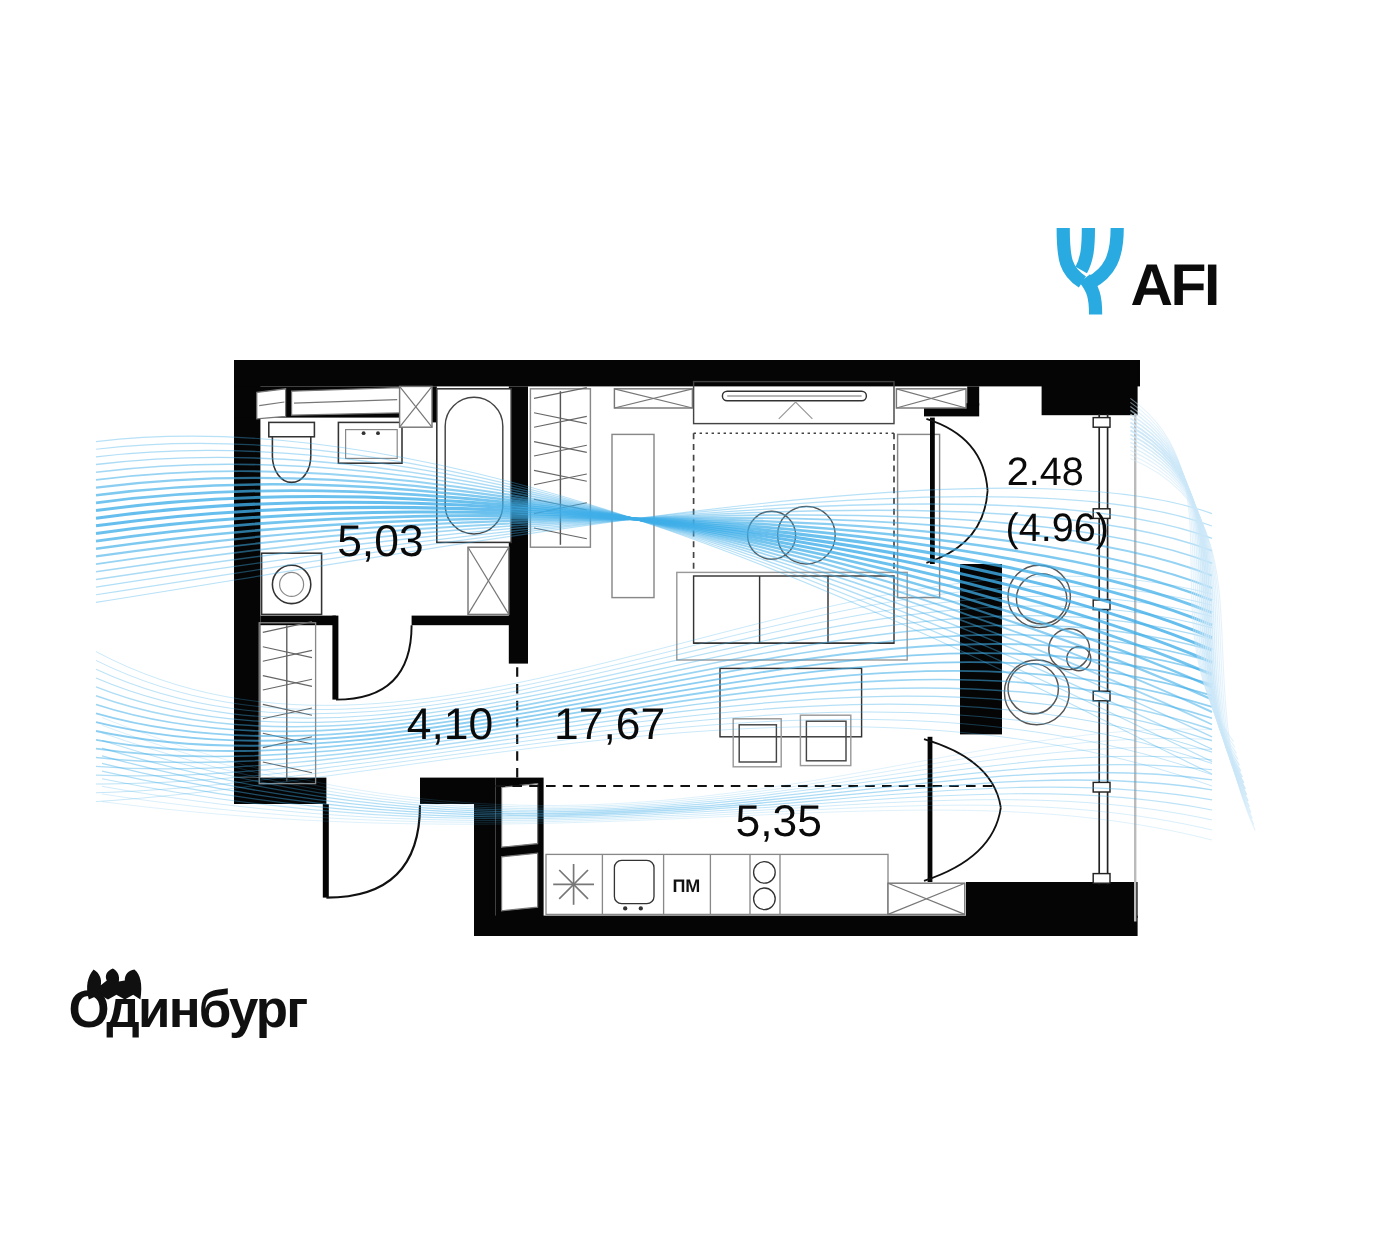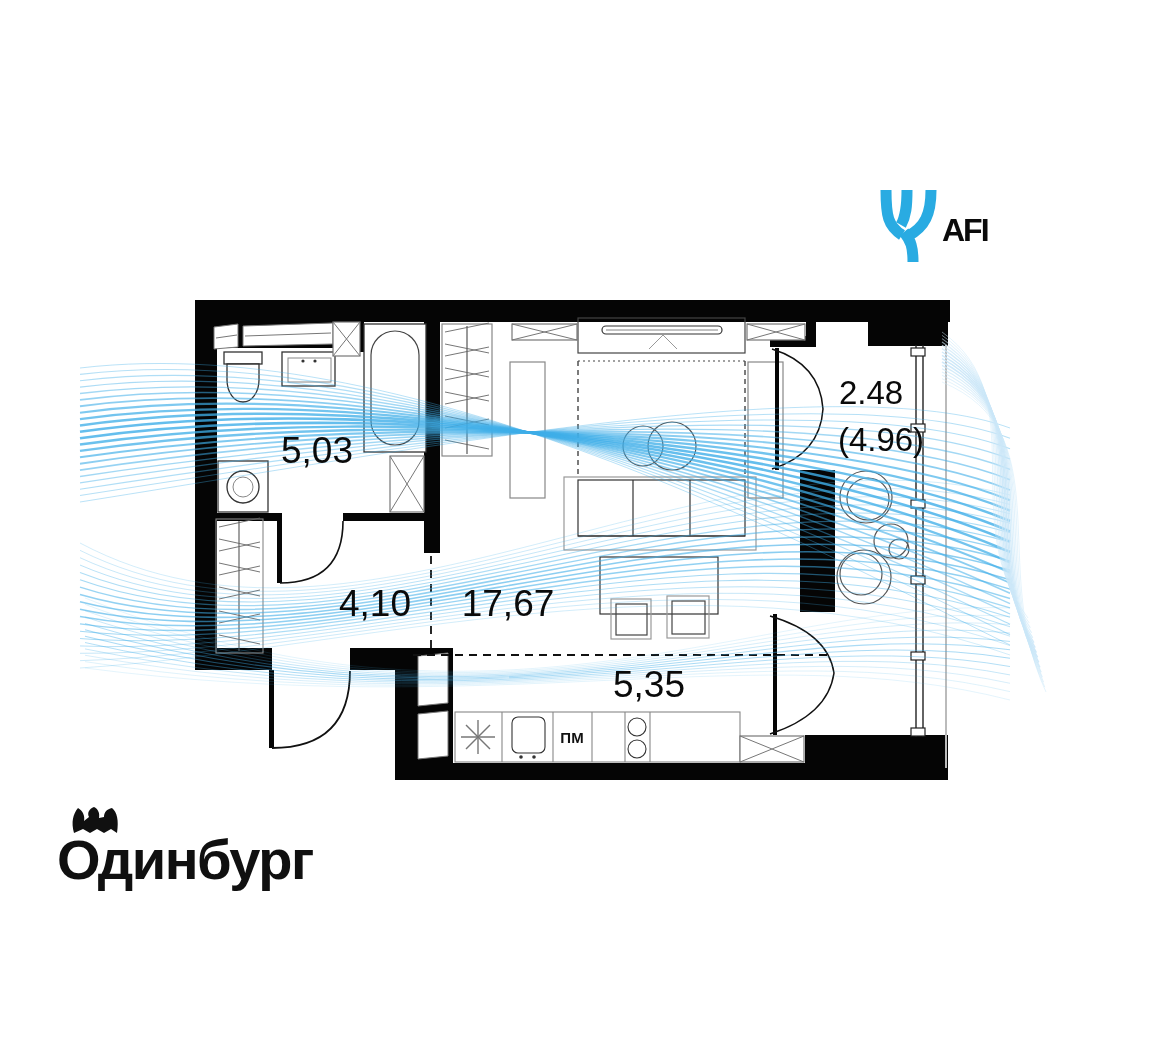--- a/index.html
+++ b/index.html
@@ -3,27 +3,27 @@
 <meta charset="utf-8">
 <style>
   html,body{margin:0;padding:0;background:#ffffff;}
   body{width:1150px;height:1040px;overflow:hidden;font-family:"Liberation Sans",sans-serif;}
   .page{position:relative;width:1150px;height:1040px;background:#fff;}
   svg.plan{position:absolute;left:0;top:0;}
 
   
   .afi-logo{position:absolute;left:880px;top:188px;width:220px;height:76px;}
   .afi-glyph{position:absolute;left:0;top:0;}
-  .afi-text{position:absolute;left:62px;top:26px;font-size:32px;font-weight:700;
+  .afi-text{position:absolute;left:62px;top:26px;font-size:49px;font-weight:700;
             letter-spacing:-2px;color:#0b0b0b;line-height:1;}
 
   
   .dev-logo{position:absolute;left:57px;top:804px;width:340px;height:110px;}
   .crown{position:absolute;left:13px;top:2px;}
-  .dev-text{position:absolute;left:0;top:28px;font-size:56px;font-weight:700;
+  .dev-text{position:absolute;left:0;top:16px;font-size:44px;font-weight:700;
             letter-spacing:-1.5px;color:#101010;line-height:1;}
 
   
   text.area-lbl{font-family:"Liberation Sans",sans-serif;font-size:37px;fill:#0a0a0a;text-anchor:middle;}
   text.area-lbl-sm{font-family:"Liberation Sans",sans-serif;font-size:33px;fill:#0a0a0a;text-anchor:middle;}
   text.appl-lbl{font-family:"Liberation Sans",sans-serif;font-size:15px;font-weight:700;fill:#111;text-anchor:middle;}
 </style>
 </head>
 <body>
 

